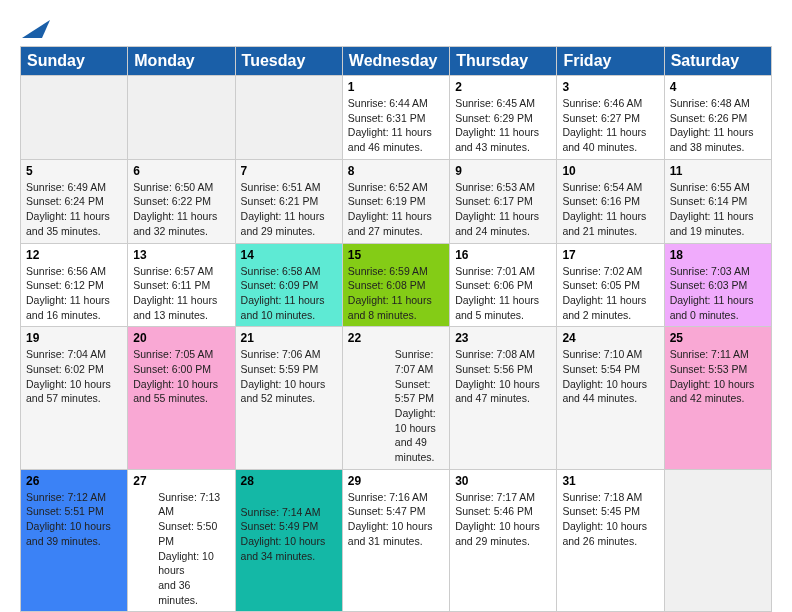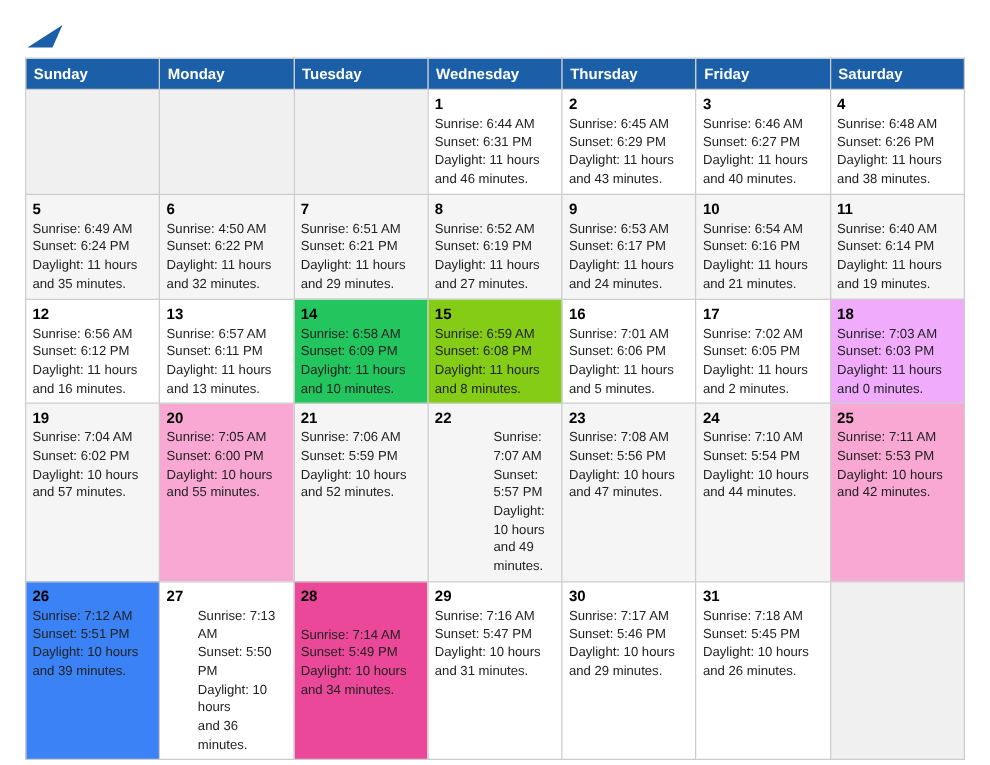--- a/index.html
+++ b/index.html
@@ -36,21 +36,21 @@
     .calendar-table {
       width: 100%;
       border-collapse: collapse;
       font-size: 11px;
     }
     .calendar-table th {
       background-color: #1a5fa8;
       color: #fff;
       text-align: left;
       padding: 5px 6px;
-      font-size: 12px;
+      font-size: 16px;
       border: 1px solid #ccc;
     }
     .calendar-table td {
       border: 1px solid #ccc;
       vertical-align: top;
       padding: 4px 5px;
       width: 107px;
       min-height: 80px;
       background: #fff;
     }
@@ -144,21 +144,21 @@
       <tr>
         <td style="background: rgb(245, 245, 245);">
           <span class="day-number">5</span>
           <div class="day-info" style="white-space: pre-line;">Sunrise: 6:49 AM
 Sunset: 6:24 PM
 Daylight: 11 hours
 and 35 minutes.</div>
         </td>
         <td style="background: rgb(245, 245, 245);">
           <span class="day-number">6</span>
-          <div class="day-info" style="white-space: pre-line;">Sunrise: 4:50 AM
+          <div class="day-info" style="white-space: pre-line;">Sunrise: 6:50 AM
 Sunset: 6:22 PM
 Daylight: 11 hours
 and 32 minutes.</div>
         </td>
         <td style="background: rgb(245, 245, 245);">
           <span class="day-number">7</span>
           <div class="day-info" style="white-space: pre-line;">Sunrise: 6:51 AM
 Sunset: 6:21 PM
 Daylight: 11 hours
 and 29 minutes.</div>
@@ -179,42 +179,42 @@
         </td>
         <td style="background: rgb(245, 245, 245);">
           <span class="day-number">10</span>
           <div class="day-info" style="white-space: pre-line;">Sunrise: 6:54 AM
 Sunset: 6:16 PM
 Daylight: 11 hours
 and 21 minutes.</div>
         </td>
         <td style="background: rgb(245, 245, 245);">
           <span class="day-number">11</span>
-          <div class="day-info" style="white-space: pre-line;">Sunrise: 6:40 AM
+          <div class="day-info" style="white-space: pre-line;">Sunrise: 6:55 AM
 Sunset: 6:14 PM
 Daylight: 11 hours
 and 19 minutes.</div>
         </td>
       </tr>
       <tr>
         <td style="background: rgb(255, 255, 255);">
           <span class="day-number">12</span>
           <div class="day-info" style="white-space: pre-line;">Sunrise: 6:56 AM
 Sunset: 6:12 PM
 Daylight: 11 hours
 and 16 minutes.</div>
         </td>
         <td style="background: rgb(255, 255, 255);">
           <span class="day-number">13</span>
           <div class="day-info" style="white-space: pre-line;">Sunrise: 6:57 AM
 Sunset: 6:11 PM
 Daylight: 11 hours
 and 13 minutes.</div>
         </td>
-        <td style="background: #22c55e;">
+        <td style="background: #5eead4;">
           <span class="day-number">14</span>
           <div class="day-info" style="white-space: pre-line;">Sunrise: 6:58 AM
 Sunset: 6:09 PM
 Daylight: 11 hours
 and 10 minutes.</div>
         </td>
         <td style="background: #84cc16;">
           <span class="day-number">15</span>
           <div class="day-info" style="white-space: pre-line;">Sunrise: 6:59 AM
 Sunset: 6:08 PM
@@ -302,21 +302,21 @@
 Daylight: 10 hours
 and 39 minutes.</div>
         </td>
         <td style="background: rgb(255, 255, 255);">
           <span class="day-number">27</span>
           <div class="day-info" style="white-space: pre-line; margin-left: 25px;">Sunrise: 7:13 AM
 Sunset: 5:50 PM
 Daylight: 10 hours
 and 36 minutes.</div>
         </td>
-        <td style="background: #ec4899;">
+        <td style="background: #14b8a6;">
           <span class="day-number">28</span>
           <div class="day-info" style="white-space: pre-line; margin-top: 17px;">Sunrise: 7:14 AM
 Sunset: 5:49 PM
 Daylight: 10 hours
 and 34 minutes.</div>
         </td>
         <td style="background: rgb(255, 255, 255);">
           <span class="day-number">29</span>
           <div class="day-info" style="white-space: pre-line;">Sunrise: 7:16 AM
 Sunset: 5:47 PM

